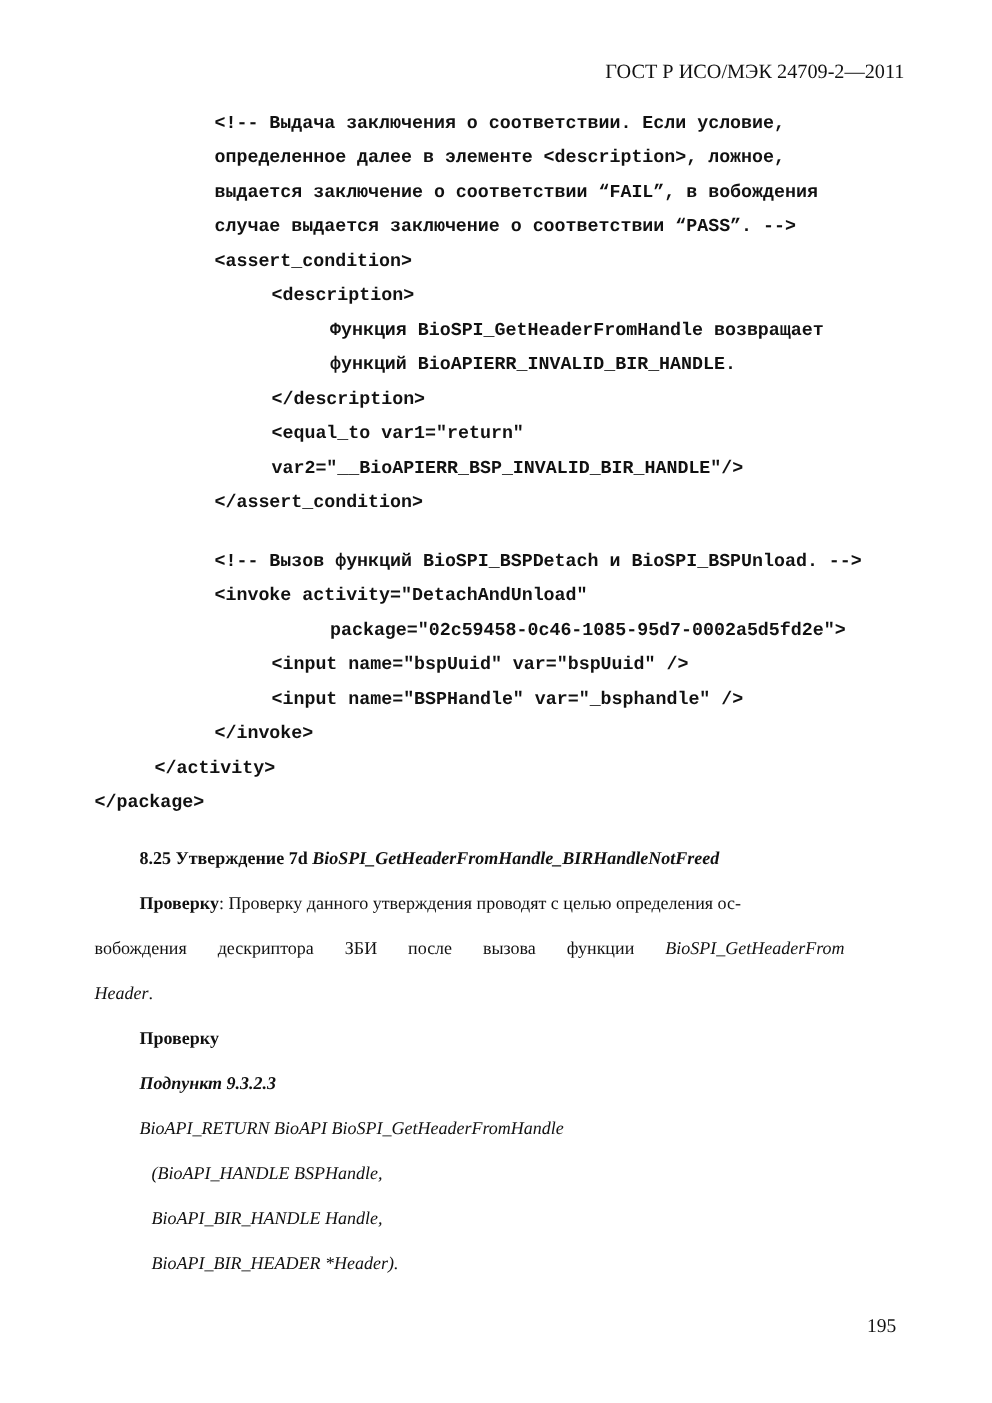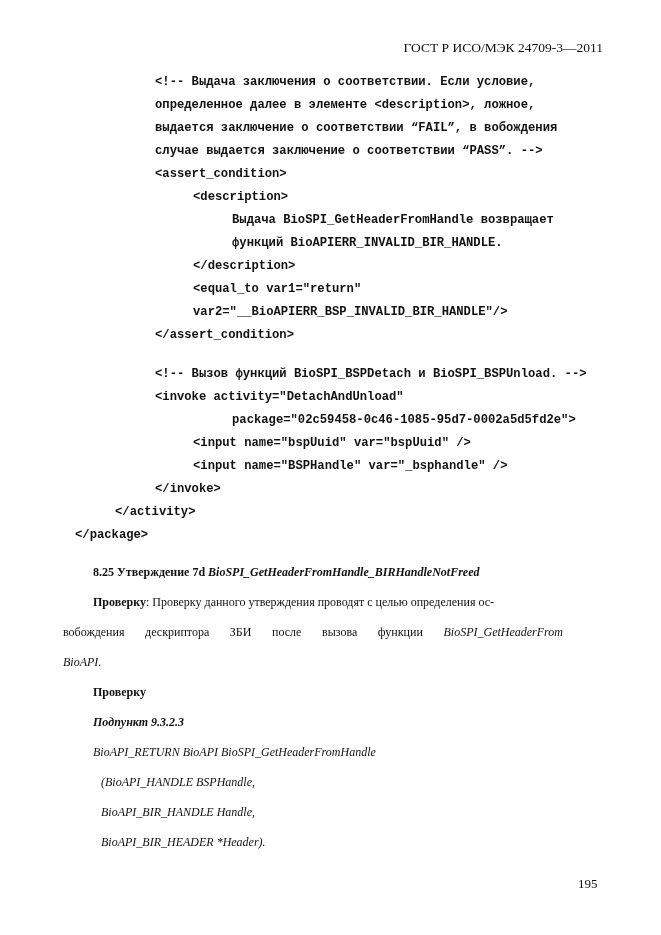--- a/index.html
+++ b/index.html
@@ -1,38 +1,38 @@
 <!DOCTYPE html>
 <html><head>
 <meta charset="utf-8">
 <style>
   html, body { margin: 0; padding: 0; background: #ffffff; }
   body { width: 661px; height: 935px; position: relative; overflow: hidden; color: #111; }
   .hdr { position: absolute; top: 40px; right: 58px; font-family: "Liberation Serif", serif; font-size: 13.5px; }
-  .code { position: absolute; left: 12px; top: 0; font-family: "Liberation Mono", monospace; font-weight: bold; font-size: 12.2px; white-space: pre; padding-left: 41px; }
+  .code { position: absolute; left: 0; top: 0; font-family: "Liberation Mono", monospace; font-weight: bold; font-size: 12.2px; white-space: pre; padding-left: 41px; }
   .cl { position: absolute; white-space: pre; line-height: 16px; }
   .txt { position: absolute; font-family: "Liberation Serif", serif; font-size: 12px; white-space: nowrap; }
   .b { font-weight: bold; }
   .i { font-style: italic; }
   .just { width: 500px; text-align: justify; text-align-last: justify; }
   .pnum { position: absolute; top: 876px; left: 578px; font-family: "Liberation Serif", serif; font-size: 13px; }
 </style>
 </head>
 <body>
 
-<div class="hdr">ГОСТ Р ИСО/МЭК 24709-3—2011</div>
+<div class="hdr">ГОСТ Р ИСО/МЭК 24709-2—2011</div>
 
 <div class="code">
   <div class="cl" style="top:74px;left:143px">&lt;!-- Выдача заключения о соответствии. Если условие,</div>
   <div class="cl" style="top:97px;left:143px">определенное далее в элементе &lt;description&gt;, ложное,</div>
   <div class="cl" style="top:120px;left:143px">выдается заключение о соответствии “FAIL”, в вобождения</div>
   <div class="cl" style="top:143px;left:143px">случае выдается заключение о соответствии “PASS”. --&gt;</div>
   <div class="cl" style="top:166px;left:143px">&lt;assert_condition&gt;</div>
   <div class="cl" style="top:189px;left:181px">&lt;description&gt;</div>
-  <div class="cl" style="top:212px;left:220px">Выдача BioSPI_GetHeaderFromHandle возвращает</div>
+  <div class="cl" style="top:212px;left:220px">Функция BioSPI_GetHeaderFromHandle возвращает</div>
   <div class="cl" style="top:235px;left:220px">функций BioAPIERR_INVALID_BIR_HANDLE.</div>
   <div class="cl" style="top:258px;left:181px">&lt;/description&gt;</div>
   <div class="cl" style="top:281px;left:181px">&lt;equal_to var1="return"</div>
   <div class="cl" style="top:304px;left:181px">var2="__BioAPIERR_BSP_INVALID_BIR_HANDLE"/&gt;</div>
   <div class="cl" style="top:327px;left:143px">&lt;/assert_condition&gt;</div>
   <div class="cl" style="top:366px;left:143px">&lt;!-- Вызов функций BioSPI_BSPDetach и BioSPI_BSPUnload. --&gt;</div>
   <div class="cl" style="top:389px;left:143px">&lt;invoke activity="DetachAndUnload"</div>
   <div class="cl" style="top:412px;left:220px">package="02c59458-0c46-1085-95d7-0002a5d5fd2e"&gt;</div>
   <div class="cl" style="top:435px;left:181px">&lt;input name="bspUuid" var="bspUuid" /&gt;</div>
   <div class="cl" style="top:458px;left:181px">&lt;input name="BSPHandle" var="_bsphandle" /&gt;</div>
@@ -47,21 +47,21 @@
 </div>
 
 <div class="txt" style="top:595px;left:93px">
   <span class="b">Проверку</span><span>: Проверку данного утверждения проводят с целью определения ос-</span>
 </div>
 <div class="txt just" style="top:625px;left:63px">
   <span>вобождения дескриптора ЗБИ после вызова функции</span>
   <span class="i">BioSPI_GetHeaderFrom</span>
 </div>
 <div class="txt" style="top:655px;left:63px">
-  <span class="i">BioAPI</span><span>.</span>
+  <span class="i">Header</span><span>.</span>
 </div>
 
 <div class="txt b" style="top:685px;left:93px">Проверку</div>
 <div class="txt b i" style="top:715px;left:93px">Подпункт 9.3.2.3</div>
 <div class="txt i" style="top:745px;left:93px">BioAPI_RETURN BioAPI BioSPI_GetHeaderFromHandle</div>
 <div class="txt i" style="top:775px;left:101px">(BioAPI_HANDLE BSPHandle,</div>
 <div class="txt i" style="top:805px;left:101px">BioAPI_BIR_HANDLE Handle,</div>
 <div class="txt i" style="top:835px;left:101px">BioAPI_BIR_HEADER *Header).</div>
 
 <div class="pnum">195</div>

